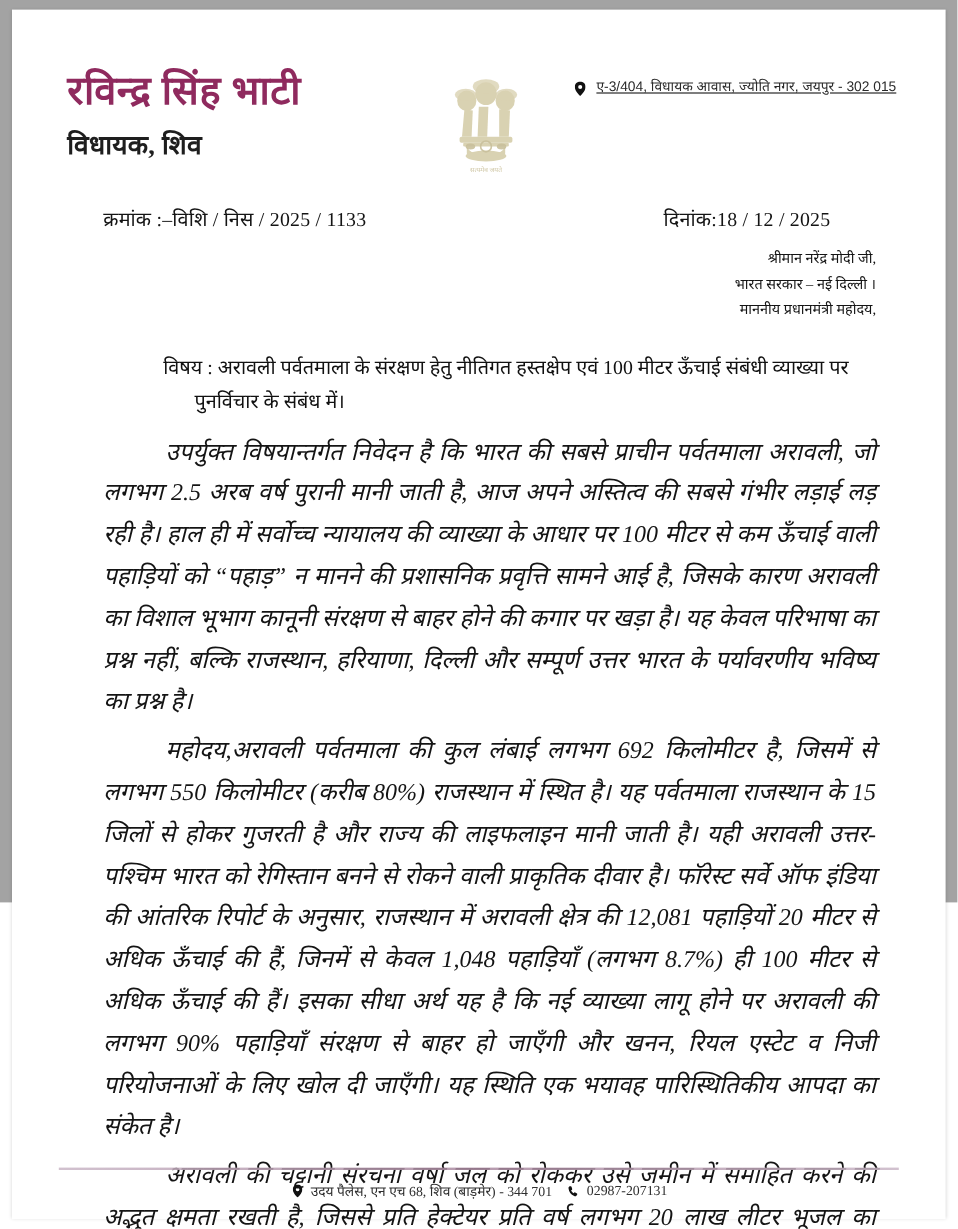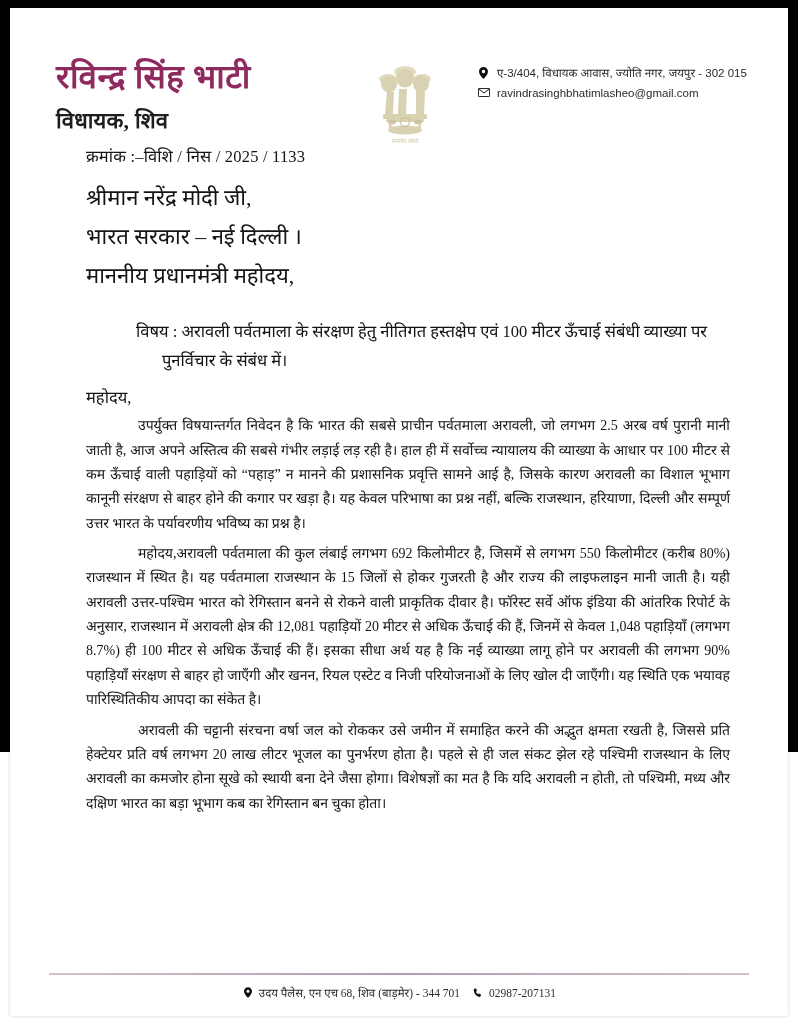--- a/index.html
+++ b/index.html
@@ -11,21 +11,21 @@
     width: 798px;
     height: 1024px;
     font-family: "Liberation Serif", "DejaVu Serif", serif;
     overflow: hidden;
   }
 
   .page-frame {
     position: relative;
     width: 798px;
     height: 752px;
-    background: #000000;
+    background: #a3a3a3;
     box-sizing: border-box;
   }
 
   .page-sheet {
     position: absolute;
     left: 10px;
     top: 8px;
     width: 778px;
     height: 1008px;
     background: #ffffff;
@@ -75,26 +75,27 @@
   }
 
   .contact-block {
     position: absolute;
     left: 466px;
     top: 58px;
     width: 300px;
   }
   .contact-row {
     display: flex;
-    align-items: flex-start;
+    align-items: flex-end;
     margin-bottom: 6px;
     font-family: "Liberation Sans", "DejaVu Sans", sans-serif;
     font-size: 11.5px;
     color: #2a2a2a;
     line-height: 1.25;
+    text-decoration: underline;
   }
   .contact-ico {
     width: 15px;
     min-width: 15px;
     height: 13px;
     margin-right: 6px;
     display: flex;
     align-items: center;
     justify-content: center;
     color: #111;
@@ -111,57 +112,60 @@
     box-sizing: border-box;
   }
 
   .meta-row {
     display: flex;
     justify-content: space-between;
     align-items: baseline;
     font-size: 16.5px;
     color: #141414;
     margin-bottom: 12px;
+    margin-top: 26px;
   }
   .meta-ref { letter-spacing: 0.2px; }
   .meta-date { padding-right: 38px; letter-spacing: 0.2px; }
 
   .addressee {
-    font-size: 22px;
+    font-size: 12px;
     color: #141414;
     line-height: 1.72;
     margin-bottom: 24px;
+    text-align: right;
   }
   .addressee div { margin-bottom: 1px; }
 
   .subject {
     font-size: 16.5px;
     color: #111;
     line-height: 1.72;
     margin: 12px 0 10px 0;
     padding-left: 52px;
     text-indent: -2px;
   }
   .subject .subj-line2 { padding-left: 26px; }
 
   .salutation {
     font-size: 16.5px;
     color: #141414;
     margin: 6px 0 2px 0;
   }
 
   .para {
-    font-size: 14px;
+    font-size: 20px;
     color: #141414;
     line-height: 1.74;
     text-align: justify;
     text-justify: inter-word;
     text-indent: 52px;
     margin: 6px 0 6px 0;
     hyphens: none;
+    font-style: italic;
   }
 
   
   .footer {
     position: absolute;
     left: 0;
     bottom: 16px;
     width: 778px;
   }
   .footer-rule {
@@ -246,51 +250,42 @@
         <div class="contact-row">
           <span class="contact-ico">
             <svg width="9" height="12" viewBox="0 0 9 12">
                 <path d="M4.5 0C2 0 0 2 0 4.5 0 8 4.5 12 4.5 12S9 8 9 4.5C9 2 7 0 4.5 0zm0 6.2A1.7 1.7 0 1 1 4.5 2.8a1.7 1.7 0 0 1 0 3.4z" fill="#111"></path>
               </svg>
           </span>
           <span class="contact-txt">ए-3/404, विधायक आवास, ज्योति नगर, जयपुर - 302 015</span>
         </div>
 
 
-        <div class="contact-row">
-          <span class="contact-ico">
-            <svg width="12" height="9" viewBox="0 0 12 9">
-                <rect x="0.4" y="0.4" width="11.2" height="8.2" rx="0.8" fill="none" stroke="#111" stroke-width="1"></rect>
-                <path d="M0.6 0.9 L6 5 L11.4 0.9" fill="none" stroke="#111" stroke-width="1"></path>
-              </svg>
-          </span>
-          <span class="contact-txt">ravindrasinghbhatimlasheo@gmail.com</span>
-        </div>
 
       </div>
     </div>
 
     <div class="doc-body">
 
       <div class="meta-row">
         <div class="meta-ref">क्रमांक :–विशि / निस / 2025 / 1133</div>
+        <div class="meta-date">दिनांक:18 / 12 / 2025</div>
       </div>
 
       <div class="addressee">
         <div>श्रीमान नरेंद्र मोदी जी,</div>
         <div>भारत सरकार – नई दिल्ली ।</div>
         <div>माननीय प्रधानमंत्री महोदय,</div>
       </div>
 
       <div class="subject">
         <span>विषय : अरावली पर्वतमाला के संरक्षण हेतु नीतिगत हस्तक्षेप एवं 100 मीटर ऊँचाई संबंधी व्याख्या पर</span>
         <div class="subj-line2">पुनर्विचार के संबंध में।</div>
       </div>
 
-      <div class="salutation">महोदय,</div>
 
       <p class="para">उपर्युक्त विषयान्तर्गत निवेदन है कि भारत की सबसे प्राचीन पर्वतमाला अरावली, जो लगभग 2.5 अरब वर्ष पुरानी मानी जाती है, आज अपने अस्तित्व की सबसे गंभीर लड़ाई लड़ रही है। हाल ही में सर्वोच्च न्यायालय की व्याख्या के आधार पर 100 मीटर से कम ऊँचाई वाली पहाड़ियों को “पहाड़” न मानने की प्रशासनिक प्रवृत्ति सामने आई है, जिसके कारण अरावली का विशाल भूभाग कानूनी संरक्षण से बाहर होने की कगार पर खड़ा है। यह केवल परिभाषा का प्रश्न नहीं, बल्कि राजस्थान, हरियाणा, दिल्ली और सम्पूर्ण उत्तर भारत के पर्यावरणीय भविष्य का प्रश्न है।</p>
       <p class="para">महोदय,अरावली पर्वतमाला की कुल लंबाई लगभग 692 किलोमीटर है, जिसमें से लगभग 550 किलोमीटर (करीब 80%) राजस्थान में स्थित है। यह पर्वतमाला राजस्थान के 15 जिलों से होकर गुजरती है और राज्य की लाइफलाइन मानी जाती है। यही अरावली उत्तर-पश्चिम भारत को रेगिस्तान बनने से रोकने वाली प्राकृतिक दीवार है। फॉरेस्ट सर्वे ऑफ इंडिया की आंतरिक रिपोर्ट के अनुसार, राजस्थान में अरावली क्षेत्र की 12,081 पहाड़ियों 20 मीटर से अधिक ऊँचाई की हैं, जिनमें से केवल 1,048 पहाड़ियाँ (लगभग 8.7%) ही 100 मीटर से अधिक ऊँचाई की हैं। इसका सीधा अर्थ यह है कि नई व्याख्या लागू होने पर अरावली की लगभग 90% पहाड़ियाँ संरक्षण से बाहर हो जाएँगी और खनन, रियल एस्टेट व निजी परियोजनाओं के लिए खोल दी जाएँगी। यह स्थिति एक भयावह पारिस्थितिकीय आपदा का संकेत है।</p>
       <p class="para">अरावली की चट्टानी संरचना वर्षा जल को रोककर उसे जमीन में समाहित करने की अद्भुत क्षमता रखती है, जिससे प्रति हेक्टेयर प्रति वर्ष लगभग 20 लाख लीटर भूजल का पुनर्भरण होता है। पहले से ही जल संकट झेल रहे पश्चिमी राजस्थान के लिए अरावली का कमजोर होना सूखे को स्थायी बना देने जैसा होगा। विशेषज्ञों का मत है कि यदि अरावली न होती, तो पश्चिमी, मध्य और दक्षिण भारत का बड़ा भूभाग कब का रेगिस्तान बन चुका होता।</p>
 
     </div>
 
     <div class="footer">
       <div class="footer-rule"></div>
       <div class="footer-content">

